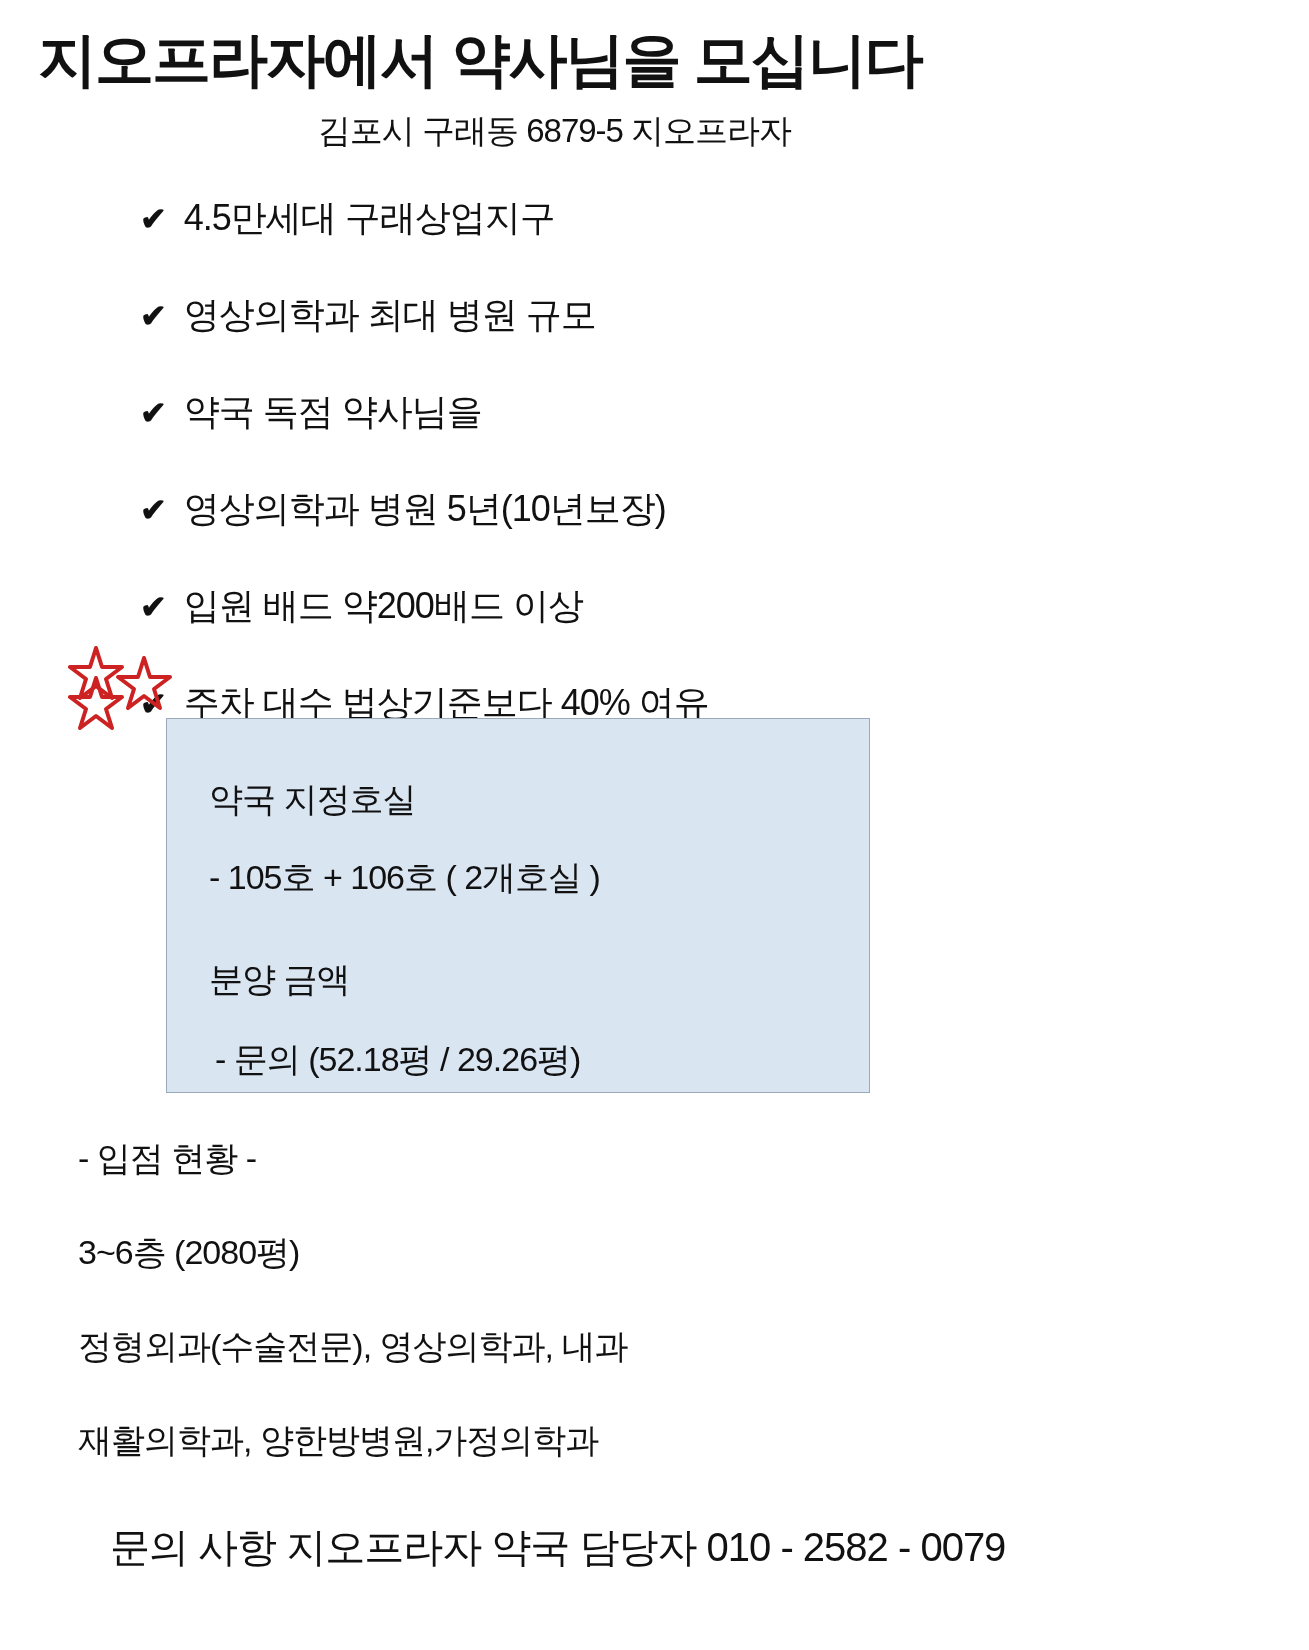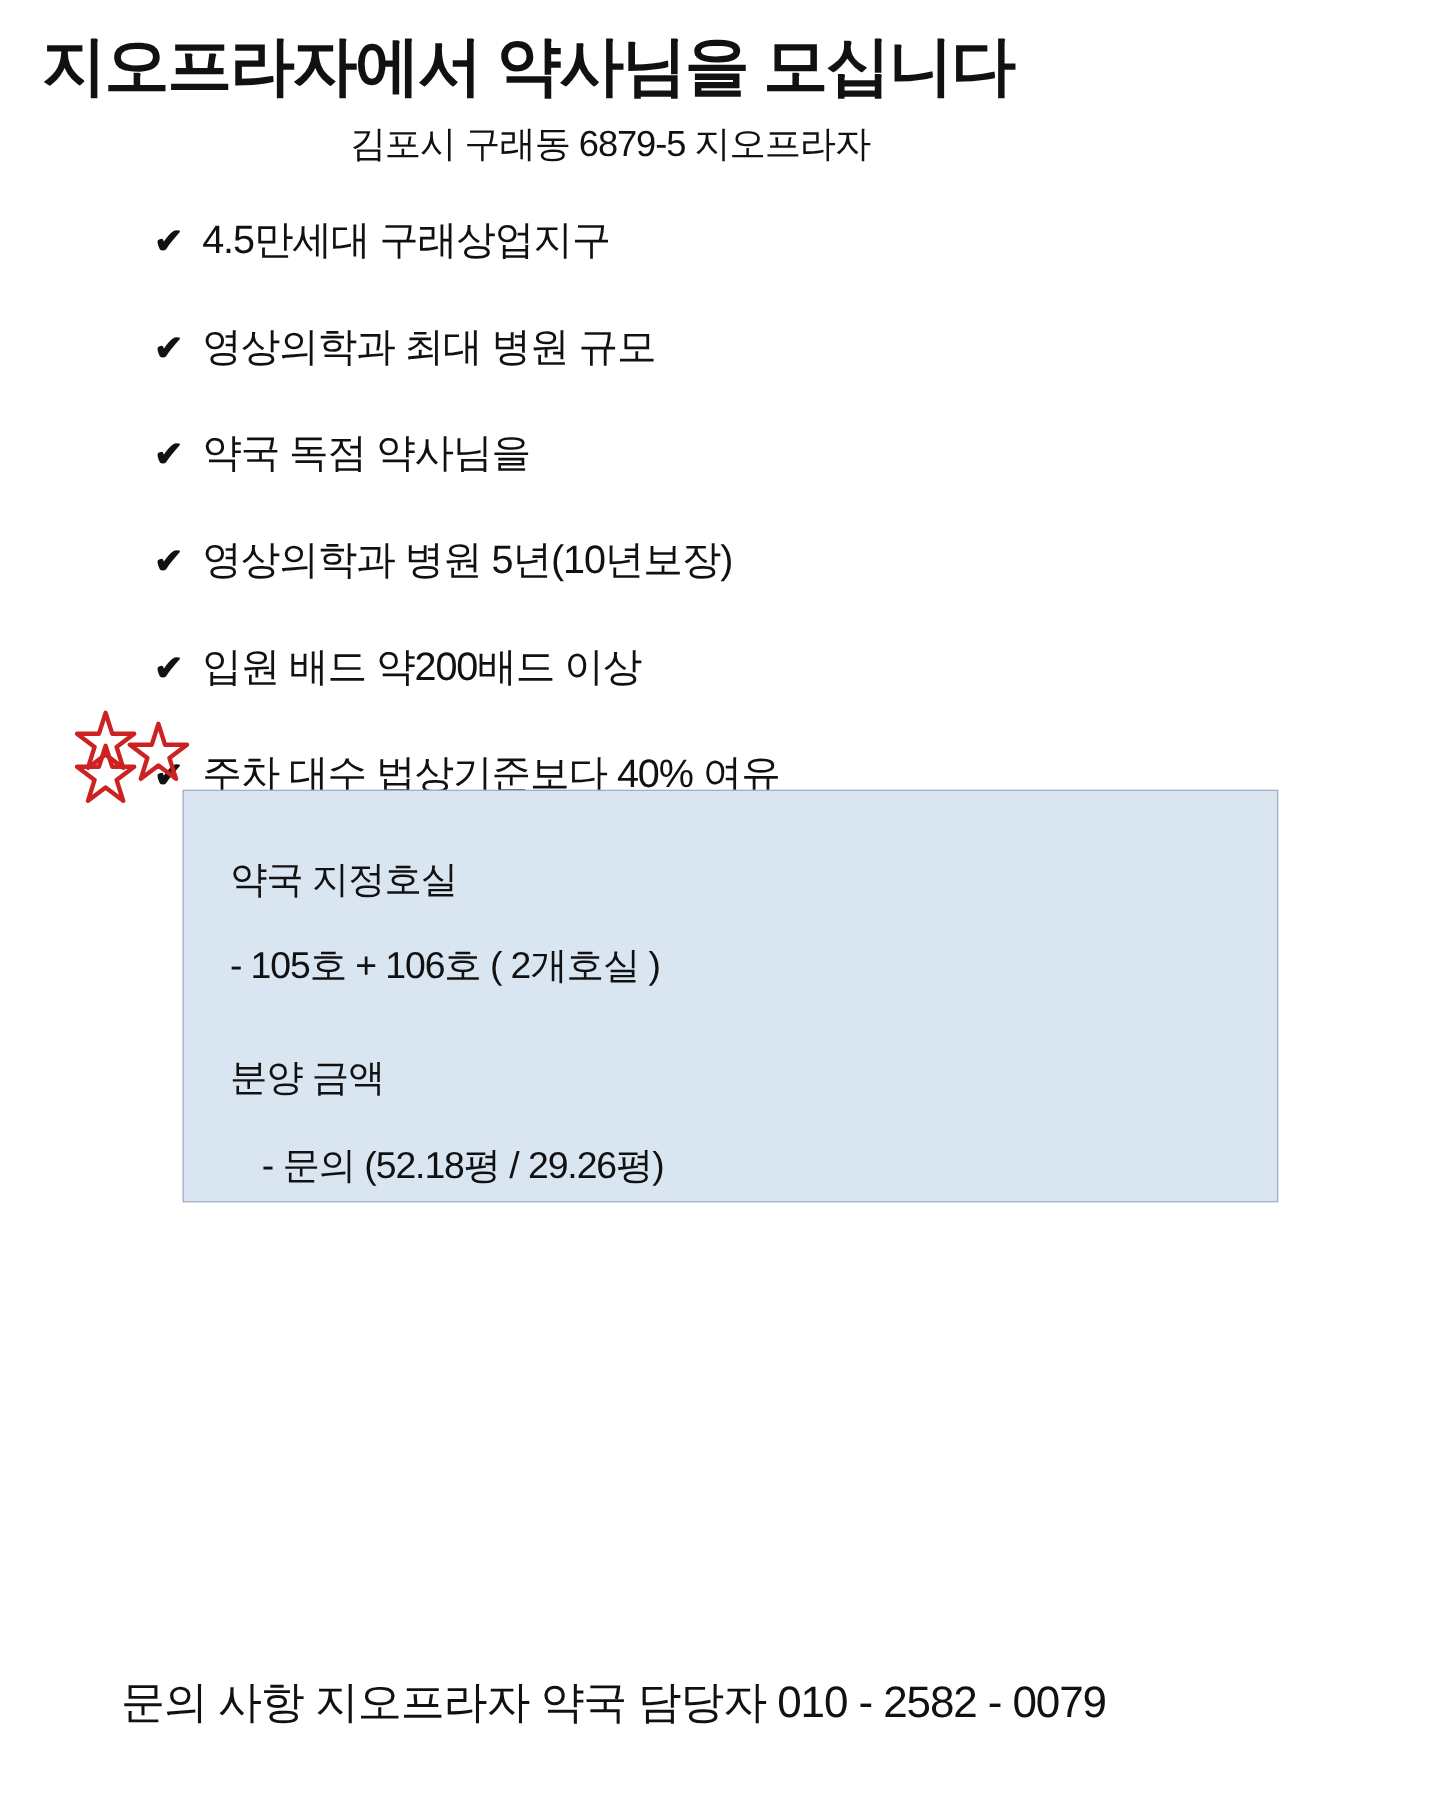--- a/index.html
+++ b/index.html
@@ -58,35 +58,35 @@
     position: absolute;
     left: 68px;
     top: 612px;
     width: 120px;
     height: 90px;
   }
   .infobox {
     position: absolute;
     left: 166px;
     top: 690px;
-    width: 996px;
+    width: 704px;
     height: 375px;
     background: #dae5f2;
     border: 1px solid #9aa9bb;
     box-sizing: border-box;
   }
   .infobox .line {
     font-size: 34px;
     letter-spacing: -1px;
     margin-left: 42px;
   }
   .infobox .l1 { margin-top: 58px; }
   .infobox .l2 { margin-top: 32px; }
   .infobox .l3 { margin-top: 56px; }
-  .infobox .l4 { margin-top: 34px; margin-left: 71px; }
+  .infobox .l4 { margin-top: 34px; margin-left: 48px; }
   .status {
     position: absolute;
     left: 78px;
     top: 1108px;
     width: 1150px;
   }
   .status .shead {
     font-size: 34px;
     letter-spacing: -1px;
     margin-left: 0;
@@ -151,16 +151,22 @@
     </svg>
   </div>
 
   <div class="infobox">
     <div class="line l1">약국 지정호실</div>
     <div class="line l2">- 105호 + 106호 ( 2개호실 )</div>
     <div class="line l3">분양 금액</div>
     <div class="line l4">-  문의  (52.18평 / 29.26평)</div>
   </div>
 
+  <div class="status">
+    <div class="shead">-   입점 현황 -</div>
+    <div class="srow">3~6층 (2080평)</div>
+    <div class="srow">정형외과(수술전문), 영상의학과, 내과</div>
+    <div class="srow">재활의학과, 양한방병원,가정의학과</div>
+  </div>
 
   <div class="footer">문의 사항   지오프라자   약국 담당자 010 - 2582 - 0079</div>
 
 </div>
 
 </body></html>

